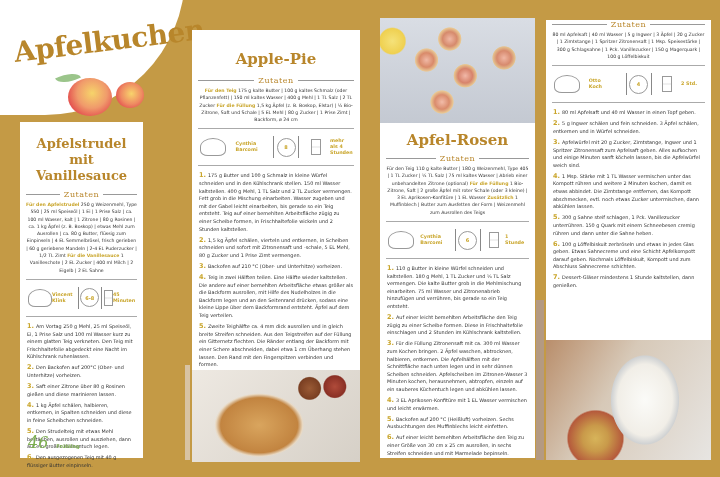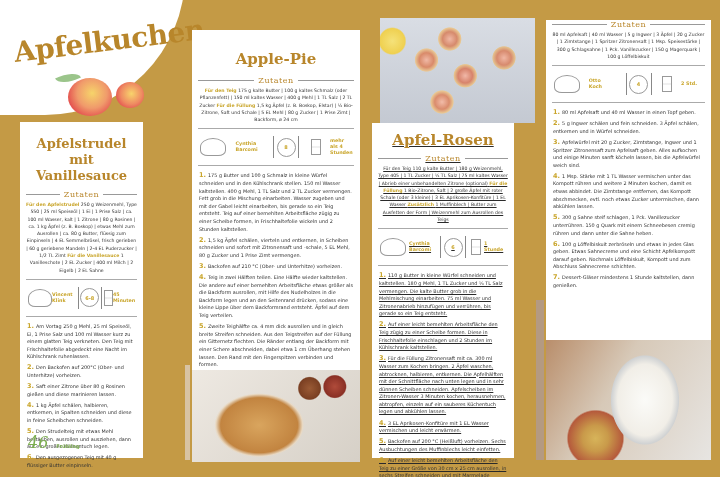--- a/index.html
+++ b/index.html
@@ -9,21 +9,21 @@
   .title-blob { position: absolute; left: -60px; top: -80px; width: 245px; height: 195px; background: #fff; border-radius: 0 0 140px 0; }
   .main-title { position: absolute; left: 16px; top: 36px; font-family: "DejaVu Serif", serif; font-weight: bold; color: #b8862b; font-size: 28px; transform: rotate(-7deg); transform-origin: left bottom; letter-spacing: -0.5px; }
   .apple { position: absolute; border-radius: 50%; }
   .apple.a1 { left: 68px; top: 78px; width: 44px; height: 38px; background: radial-gradient(circle at 55% 40%, #f6d46a 0%, #f09a6b 45%, #e2454a 80%); }
   .apple.a2 { left: 116px; top: 82px; width: 28px; height: 26px; background: radial-gradient(circle at 55% 45%, #f8d46c 0%, #ef8b62 50%, #e0444b 85%); }
   .leaf { position: absolute; left: 56px; top: 73px; width: 24px; height: 10px; background: #9bc58b; border-radius: 0 100% 0 100%; transform: rotate(-25deg); }
 
   .card { position: absolute; background: #fff; }
   .card-strudel { left: 20px; top: 122px; width: 123px; height: 336px; }
   .card-pie { left: 192px; top: 30px; width: 168px; height: 425px; }
-  .card-rosen { left: 372px; top: 18px; width: 142px; height: 440px; text-decoration: underline; }
+  .card-rosen { left: 380px; top: 18px; width: 155px; height: 440px; }
   .card-trifle { left: 546px; top: 20px; width: 165px; height: 442px; }
 
   .photo { position: absolute; overflow: hidden; }
   .photo-strip { left: 185px; top: 365px; width: 5px; height: 95px; background: #d8c3a3; }
   .photo-pie { left: 192px; top: 370px; width: 168px; height: 92px; background:
      radial-gradient(ellipse 70px 50px at 40% 60%, #d9a55e 0%, #c28440 55%, #e8d9c4 62%, transparent 64%),
      radial-gradient(circle 12px at 70% 20%, #9a5a35 0%, #7a3f22 90%, transparent 100%),
      radial-gradient(circle 12px at 85% 18%, #b04b3a 0%, #8a3025 90%, transparent 100%),
      linear-gradient(135deg, #eee9e2, #d6d0c7); }
   .photo-rosen { left: 380px; top: 18px; width: 155px; height: 105px; background:

